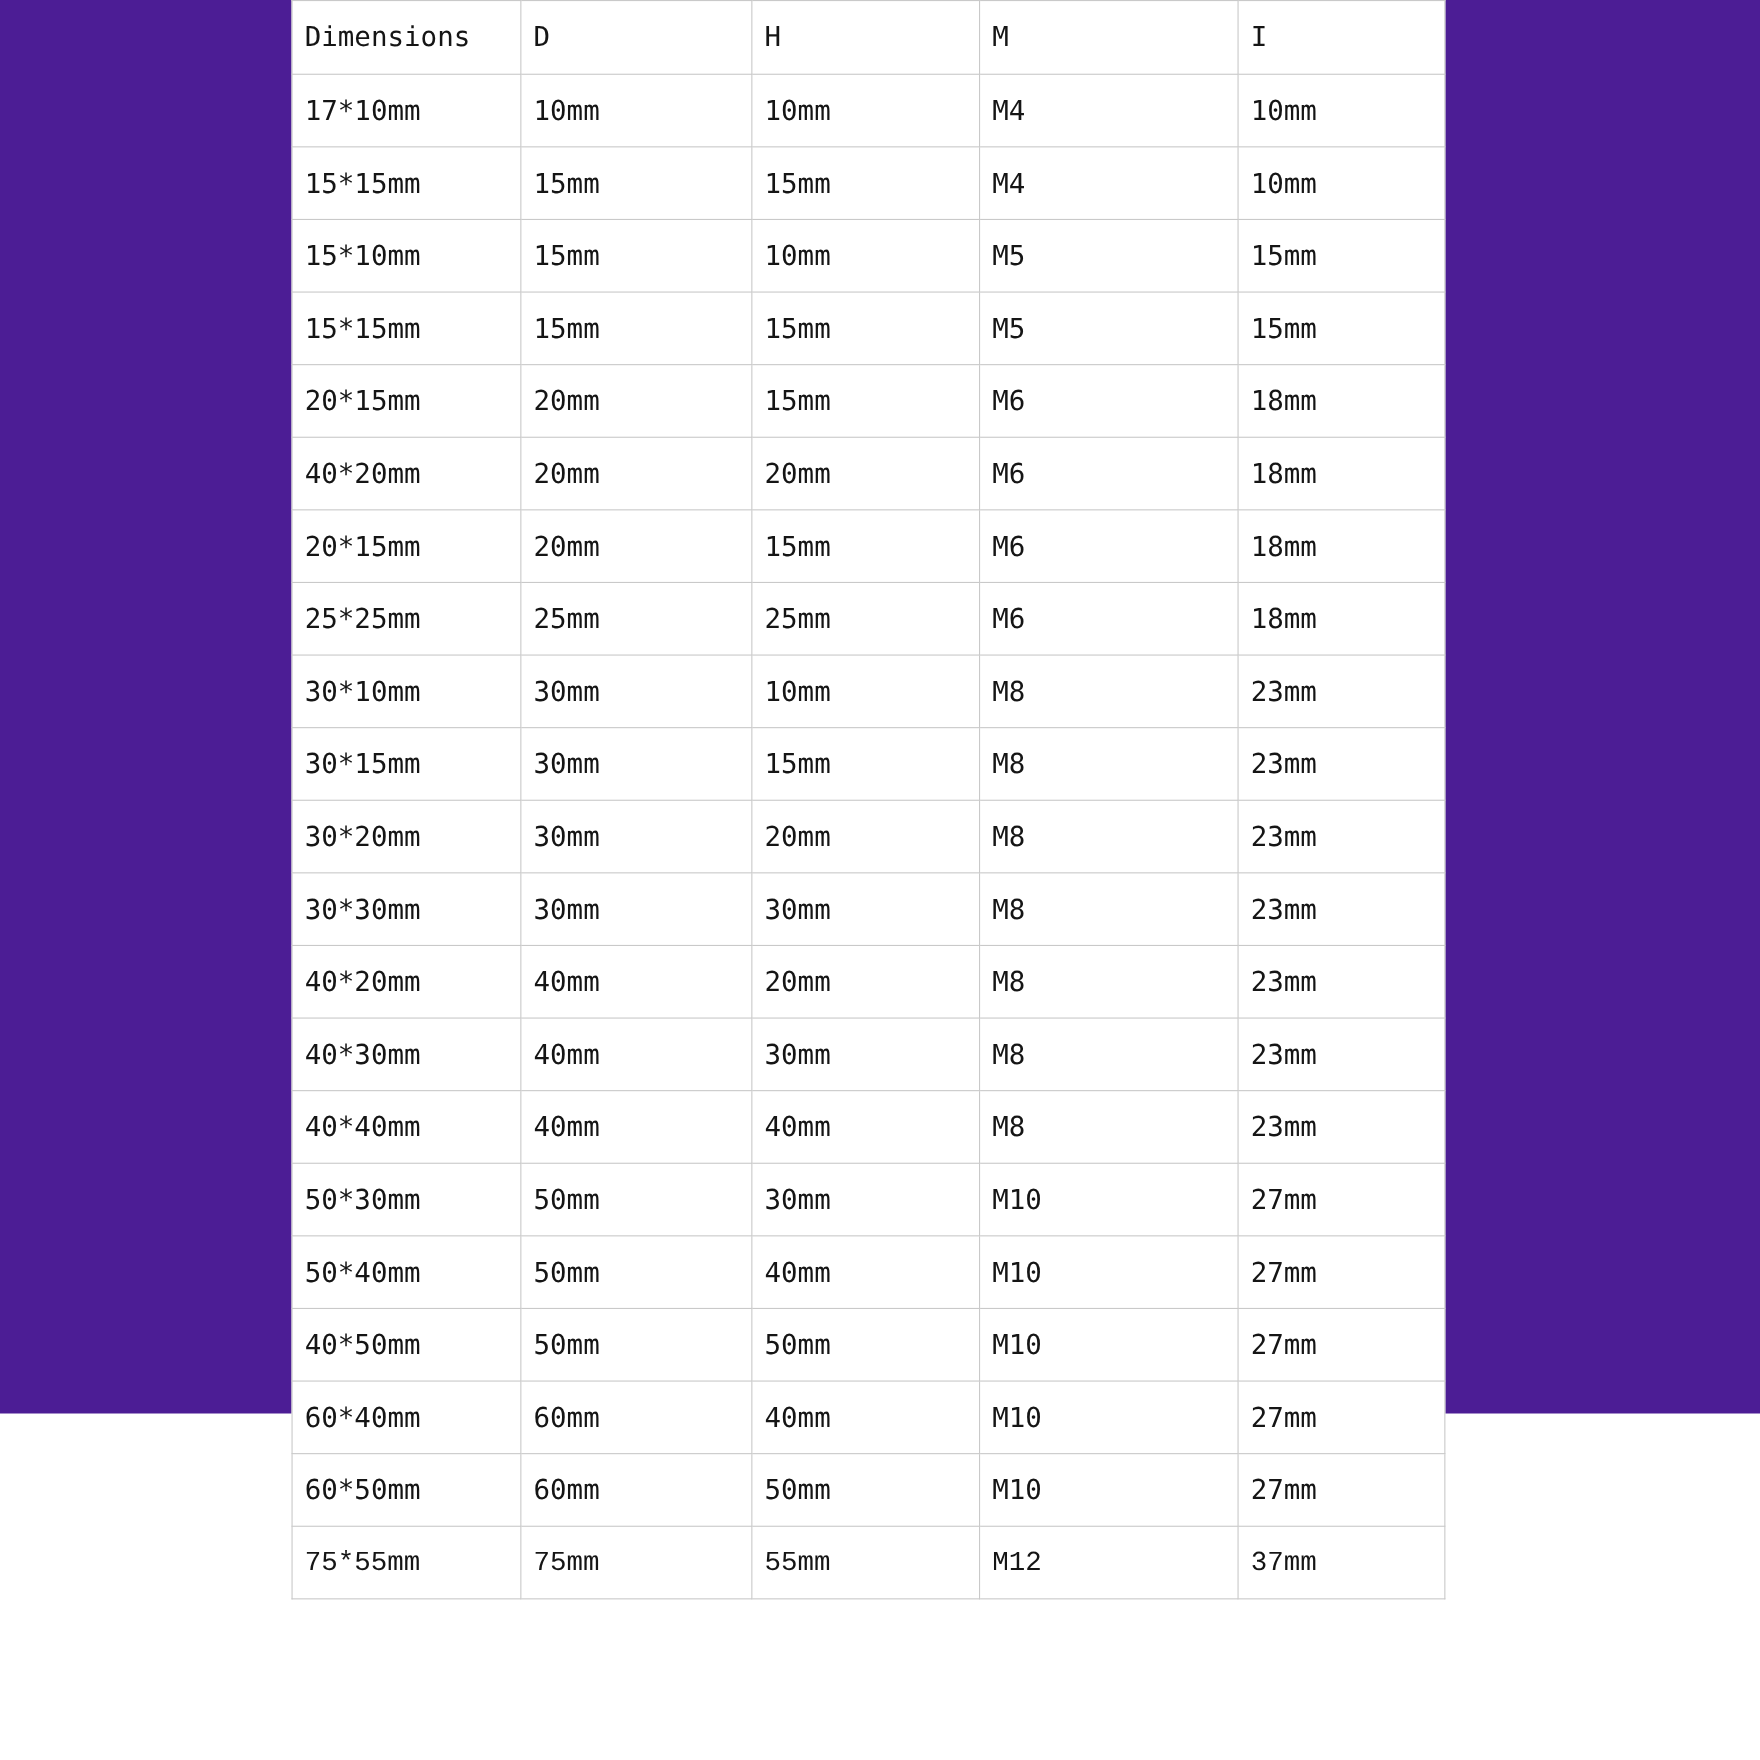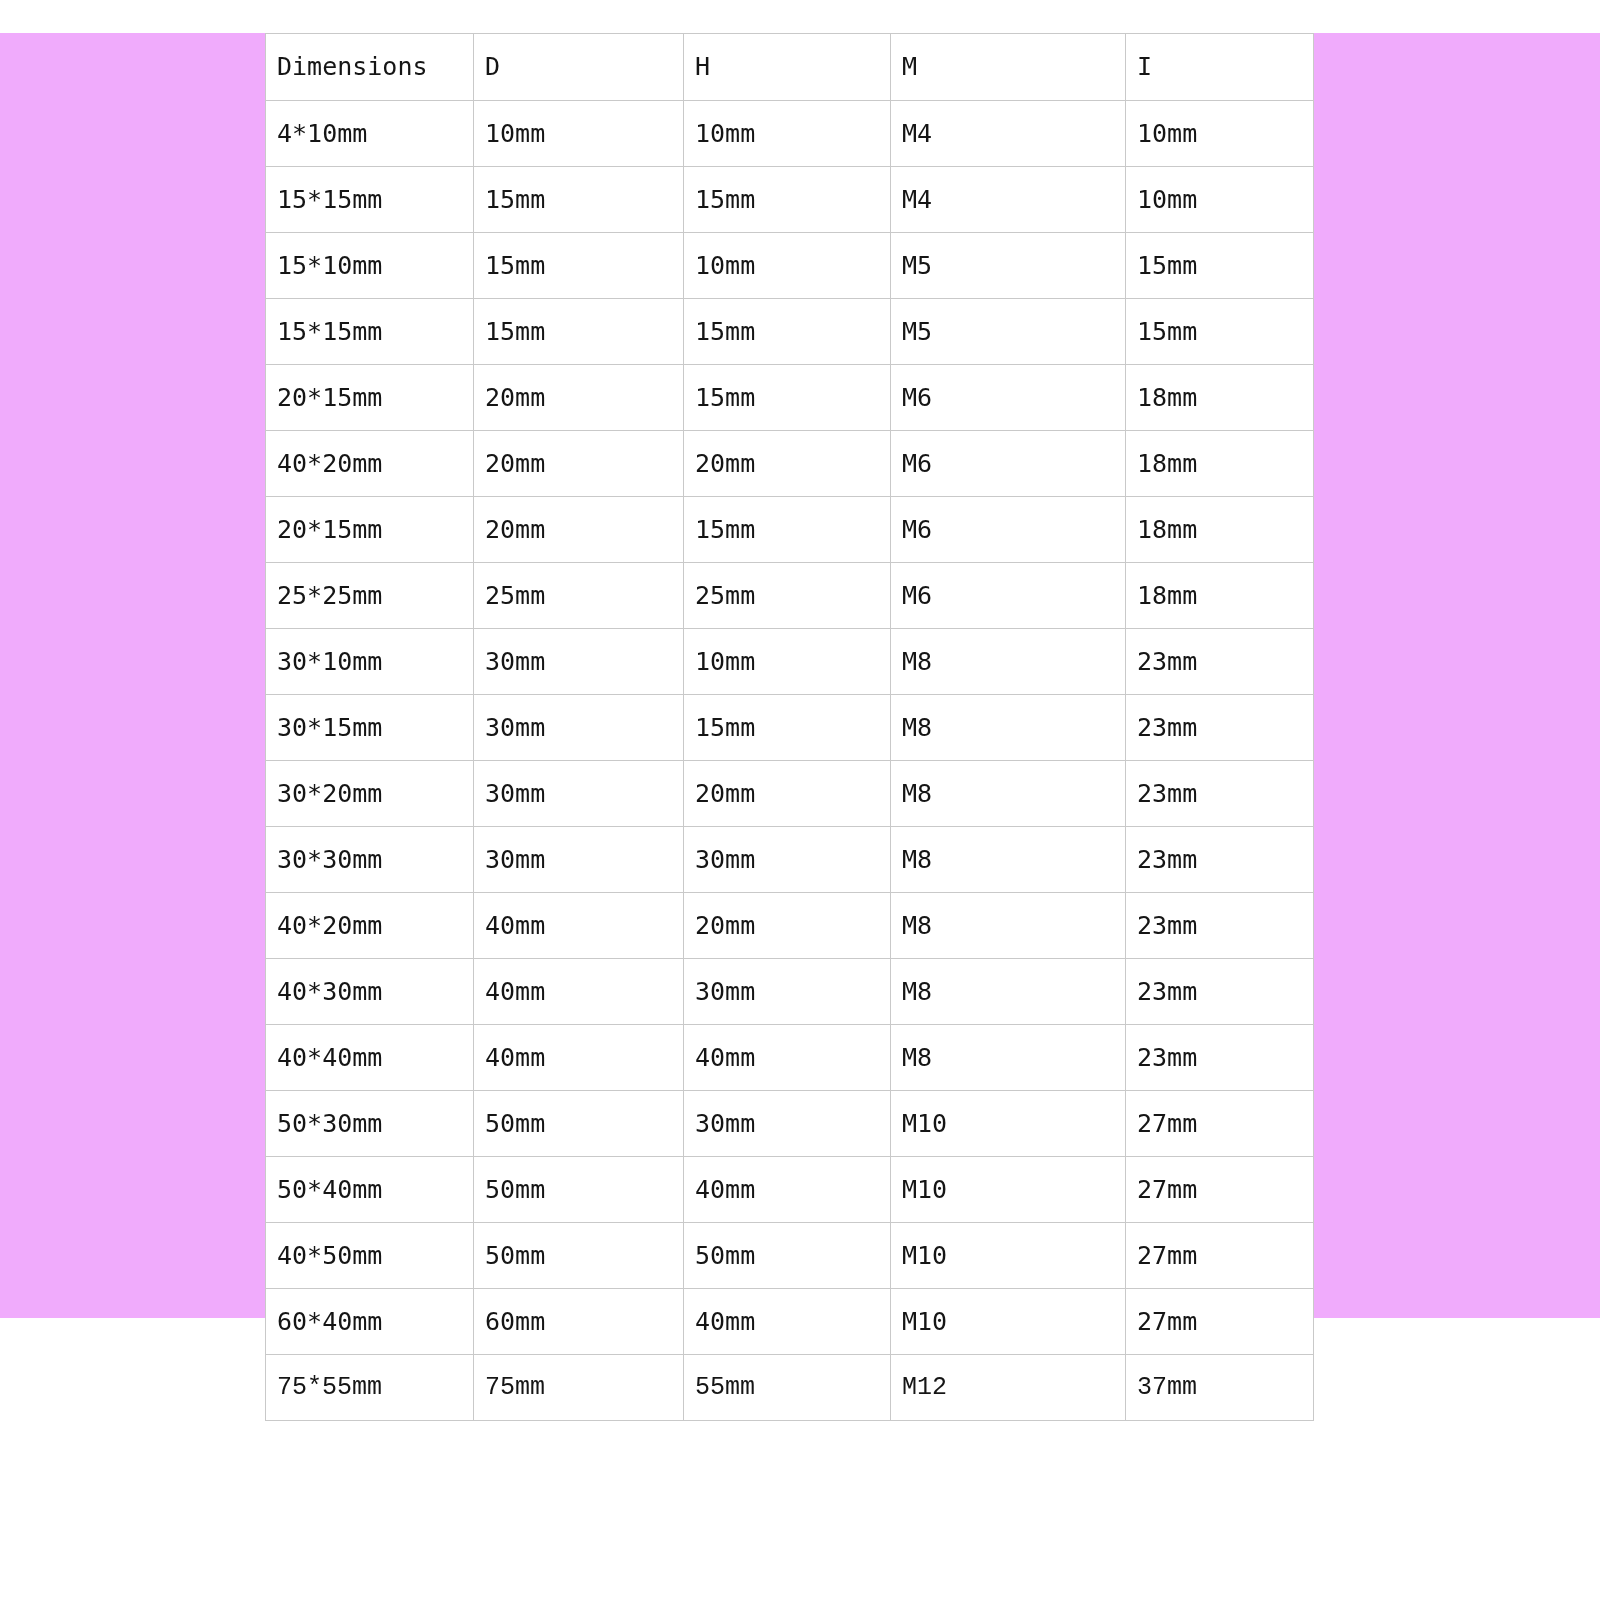--- a/index.html
+++ b/index.html
@@ -10,22 +10,21 @@
     background: #ffffff;
     overflow: hidden;
   }
   body {
     font-family: "DejaVu Sans Mono", "Liberation Mono", monospace;
   }
   #page {
     position: relative;
     width: 1600px;
     height: 1285px;
-    background: #f0abfc;
-    margin-top: 33px;
+    background: #4c1d95;
   }
   #spec-table {
     position: absolute;
     left: 265px;
     top: 0px;
     width: 1048px;
     border-collapse: collapse;
     table-layout: fixed;
     background: #ffffff;
   }
@@ -76,21 +75,21 @@
       <tr>
         <th>Dimensions</th>
         <th>D</th>
         <th>H</th>
         <th>M</th>
         <th>I</th>
       </tr>
     </thead>
     <tbody id="table-body">
         <tr class="data-row">
-          <td>4*10mm</td>
+          <td>17*10mm</td>
           <td>10mm</td>
           <td>10mm</td>
           <td>M4</td>
           <td>10mm</td>
         </tr>
         <tr class="data-row">
           <td>15*15mm</td>
           <td>15mm</td>
           <td>15mm</td>
           <td>M4</td>
@@ -205,20 +204,27 @@
           <td>40*50mm</td>
           <td>50mm</td>
           <td>50mm</td>
           <td>M10</td>
           <td>27mm</td>
         </tr>
         <tr class="data-row">
           <td>60*40mm</td>
           <td>60mm</td>
           <td>40mm</td>
+          <td>M10</td>
+          <td>27mm</td>
+        </tr>
+        <tr class="data-row">
+          <td>60*50mm</td>
+          <td>60mm</td>
+          <td>50mm</td>
           <td>M10</td>
           <td>27mm</td>
         </tr>
         <tr class="data-row">
           <td>75*55mm</td>
           <td>75mm</td>
           <td>55mm</td>
           <td>M12</td>
           <td>37mm</td>
         </tr>

